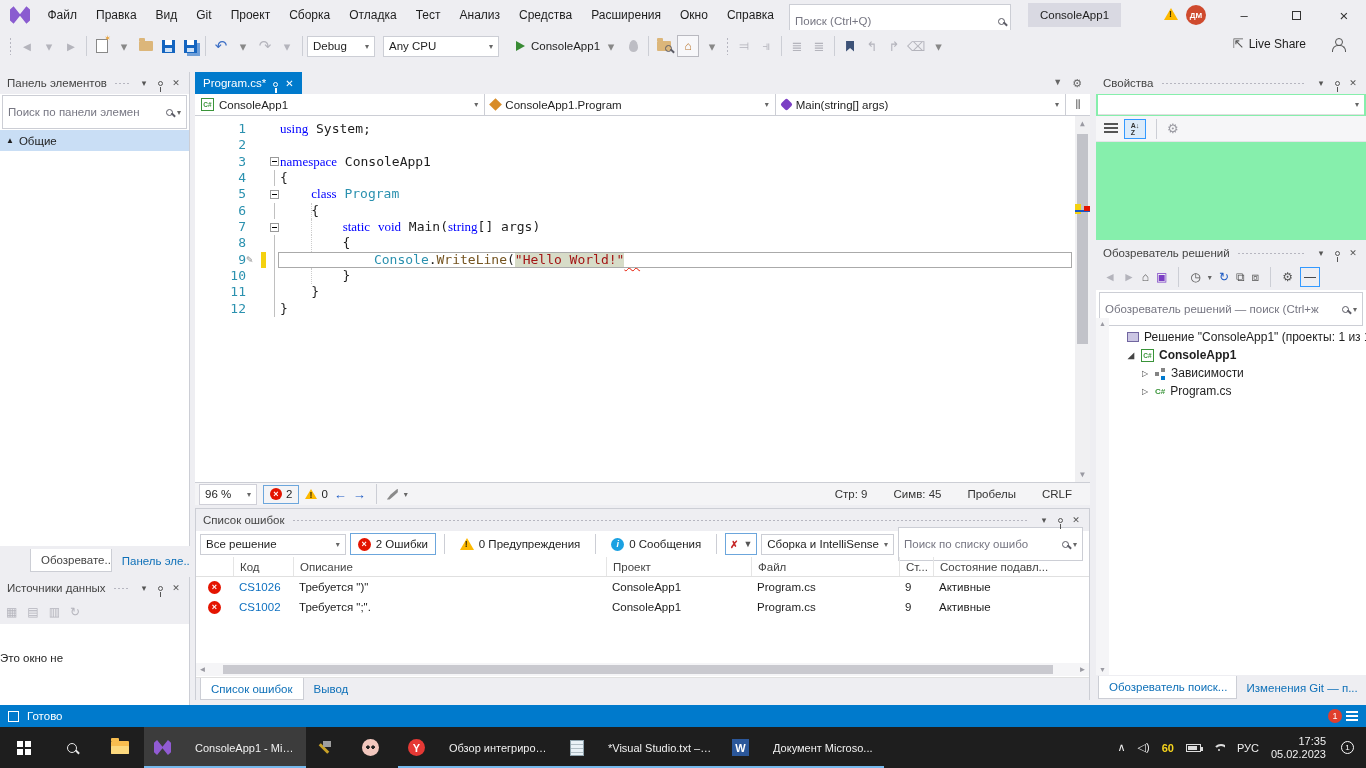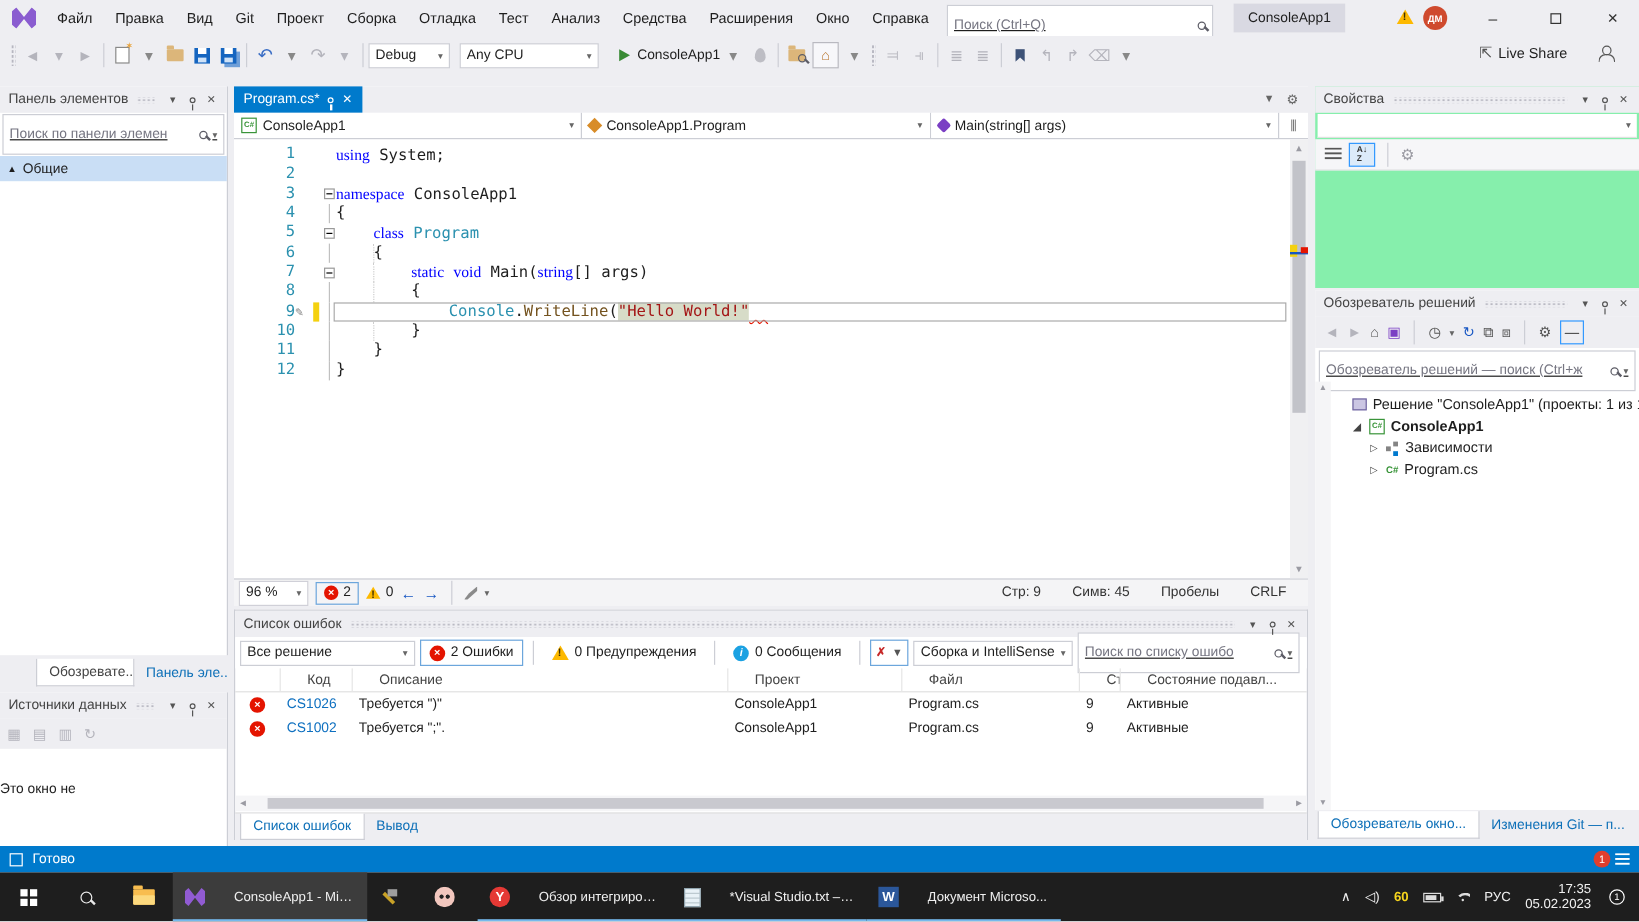--- a/index.html
+++ b/index.html
@@ -17,21 +17,21 @@
   .pin::after { content:""; position:absolute; left:1px; top:5px; width:1.5px; height:5px; background:#555; }
   .grip { flex:1; height:5px; margin:0 7px; background-image:radial-gradient(#b6b6c0 0.9px, transparent 1px); background-size:4px 3px; background-position:0 1px; }
   .circle-x { width:13px; height:13px; border-radius:50%; background:#e41400; color:#fff; font-size:9px; font-weight:bold; display:inline-flex; align-items:center; justify-content:center; flex:none; line-height:1; }
   .warn-tri { width:0; height:0; border-left:7px solid transparent; border-right:7px solid transparent; border-bottom:12px solid #fdb900; position:relative; display:inline-block; flex:none;}
   .warn-tri::after { content:"!"; position:absolute; left:-2px; top:1px; font-size:9px; font-weight:bold; color:#3e2f00; }
   .info-c { width:13px; height:13px; border-radius:50%; background:#1ba1e2; color:#fff; font-size:9px; font-weight:bold; font-style:italic; display:inline-flex; align-items:center; justify-content:center; flex:none;}
   .play-tri { width:0; height:0; border-left:9px solid #388a34; border-top:5.5px solid transparent; border-bottom:5.5px solid transparent; display:inline-block; }
   .combo { display:inline-flex; align-items:center; border:1px solid #ccced5; background:#fff; height:21px; padding:0 5px; gap:5px; }
   .combo .lbl { white-space:nowrap; overflow:hidden; }
   .combo .arrow-down { margin-left:auto; }
-  .searchbox { display:flex; align-items:center; border:1px solid #ccced5; background:#fff; height:21px; padding:16px 5px; gap:4px;text-decoration:underline; }
+  .searchbox { display:flex; align-items:center; border:1px solid #ccced5; background:#fff; height:21px; padding:16px 5px; gap:4px; }
   .searchbox input { border:0; outline:0; flex:1; min-width:0; font-size:11.5px; font-family:"Liberation Sans",sans-serif; color:#444; background:transparent; }
   .searchbox input::placeholder { color:#767682; }
   .panel-title { display:flex; align-items:center; height:22px; background:#eeeef2; padding:0 5px 0 7px; color:#444; }
   .panel-title .tbtn { width:16px; text-align:center; color:#555; font-size:9px; cursor:default; }
   .folder-ic { width:14px; height:10px; background:#dcb67a; border-radius:1px; position:relative; display:inline-block; flex:none;}
   .folder-ic::before { content:""; position:absolute; top:-3px; left:0; width:6px; height:3px; background:#dcb67a; border-radius:1px 1px 0 0; }
   .floppy { width:13px; height:13px; background:#1565c0; position:relative; display:inline-block; flex:none;}
   .floppy::before { content:""; position:absolute; top:0; left:3px; width:7px; height:5px; background:#fff; }
   .floppy::after { content:""; position:absolute; bottom:1px; left:3px; width:7px; height:4px; background:#cfe2f7; }
 
@@ -115,21 +115,21 @@
   .nav-arr { color:#1857c3; font-size:13px; font-weight:bold; }
   #ed-status-right { margin-left:auto; display:flex; gap:26px; padding-right:14px; color:#333; }
   .brush { width:11px; height:11px; background:#8a8a8a; clip-path:polygon(0 100%,35% 55%,100% 0,100% 35%,55% 75%,25% 100%); }
 
   
   #errorlist { left:195px; top:508px; width:895px; height:192px; background:#fff; border:1px solid #ccced5; border-bottom:0; }
   #el-toolbar { height:26px; display:flex; align-items:center; padding:2px 4px; gap:4px; background:#fff; }
   .el-btn { display:inline-flex; align-items:center; gap:5px; height:22px; padding:0 7px; white-space:nowrap; }
   .el-btn.toggled { border:1px solid #6ca6dc; }
   #el-grid-head { display:grid; grid-template-columns:37px 60px 313px 145px 148px 34px 1fr; height:20px; align-items:center; border-bottom:1px solid #e0e0e0; color:#444; }
-  #el-grid-head .hc { border-left:1px solid #e5e5e5; padding-left:22px; height:100%; display:flex; align-items:center; white-space:nowrap; overflow:hidden;}
+  #el-grid-head .hc { border-left:1px solid #e5e5e5; padding-left:6px; height:100%; display:flex; align-items:center; white-space:nowrap; overflow:hidden;}
   #el-grid-head .hc:first-child { border-left:0; }
   .el-row { display:grid; grid-template-columns:37px 60px 313px 145px 148px 34px 1fr; height:20px; align-items:center; }
   .el-row .cell { padding-left:6px; white-space:nowrap; overflow:hidden; }
   .el-row .icon-cell { display:flex; justify-content:center; padding:0; }
   .el-code { color:#0e70c0; }
   #el-hscroll { position:absolute; left:0; bottom:24px; width:100%; height:13px; background:#f5f5f7; display:flex; align-items:center; }
   #el-hthumb { margin-left:14px; width:830px; height:9px; background:#c9c9cf; }
   .sarr-h { width:13px; text-align:center; color:#9a9aa2; font-size:8px; }
   #el-tabs { position:absolute; left:0; bottom:0; width:100%; height:23px; background:#eeeef2; display:flex; padding-left:4px; border-top:1px solid #e0e0e0;}
   #el-tabs .tool-tab.active { color:#0e70b8; }
@@ -590,21 +590,21 @@
           </div>
           <div class="tree-row" style="padding-left: 44px;">
             <span class="expander">▷</span>
             <span class="cs-file">C#</span>
             <span>Program.cs</span>
           </div>
         </div>
     </div>
 
     <div id="right-tabs">
-        <div class="tool-tab active">Обозреватель окно...</div>
+        <div class="tool-tab active">Обозреватель поиск...</div>
         <div class="tool-tab">Изменения Git — п...</div>
       </div>
   </div>
 
   <div id="statusbar" class="abs">
     <span class="tasks-ic"></span>
     <span>Готово</span>
     <span id="sb-right">
       <span class="sb-badge">1</span>
       <span class="sb-lines"></span>

